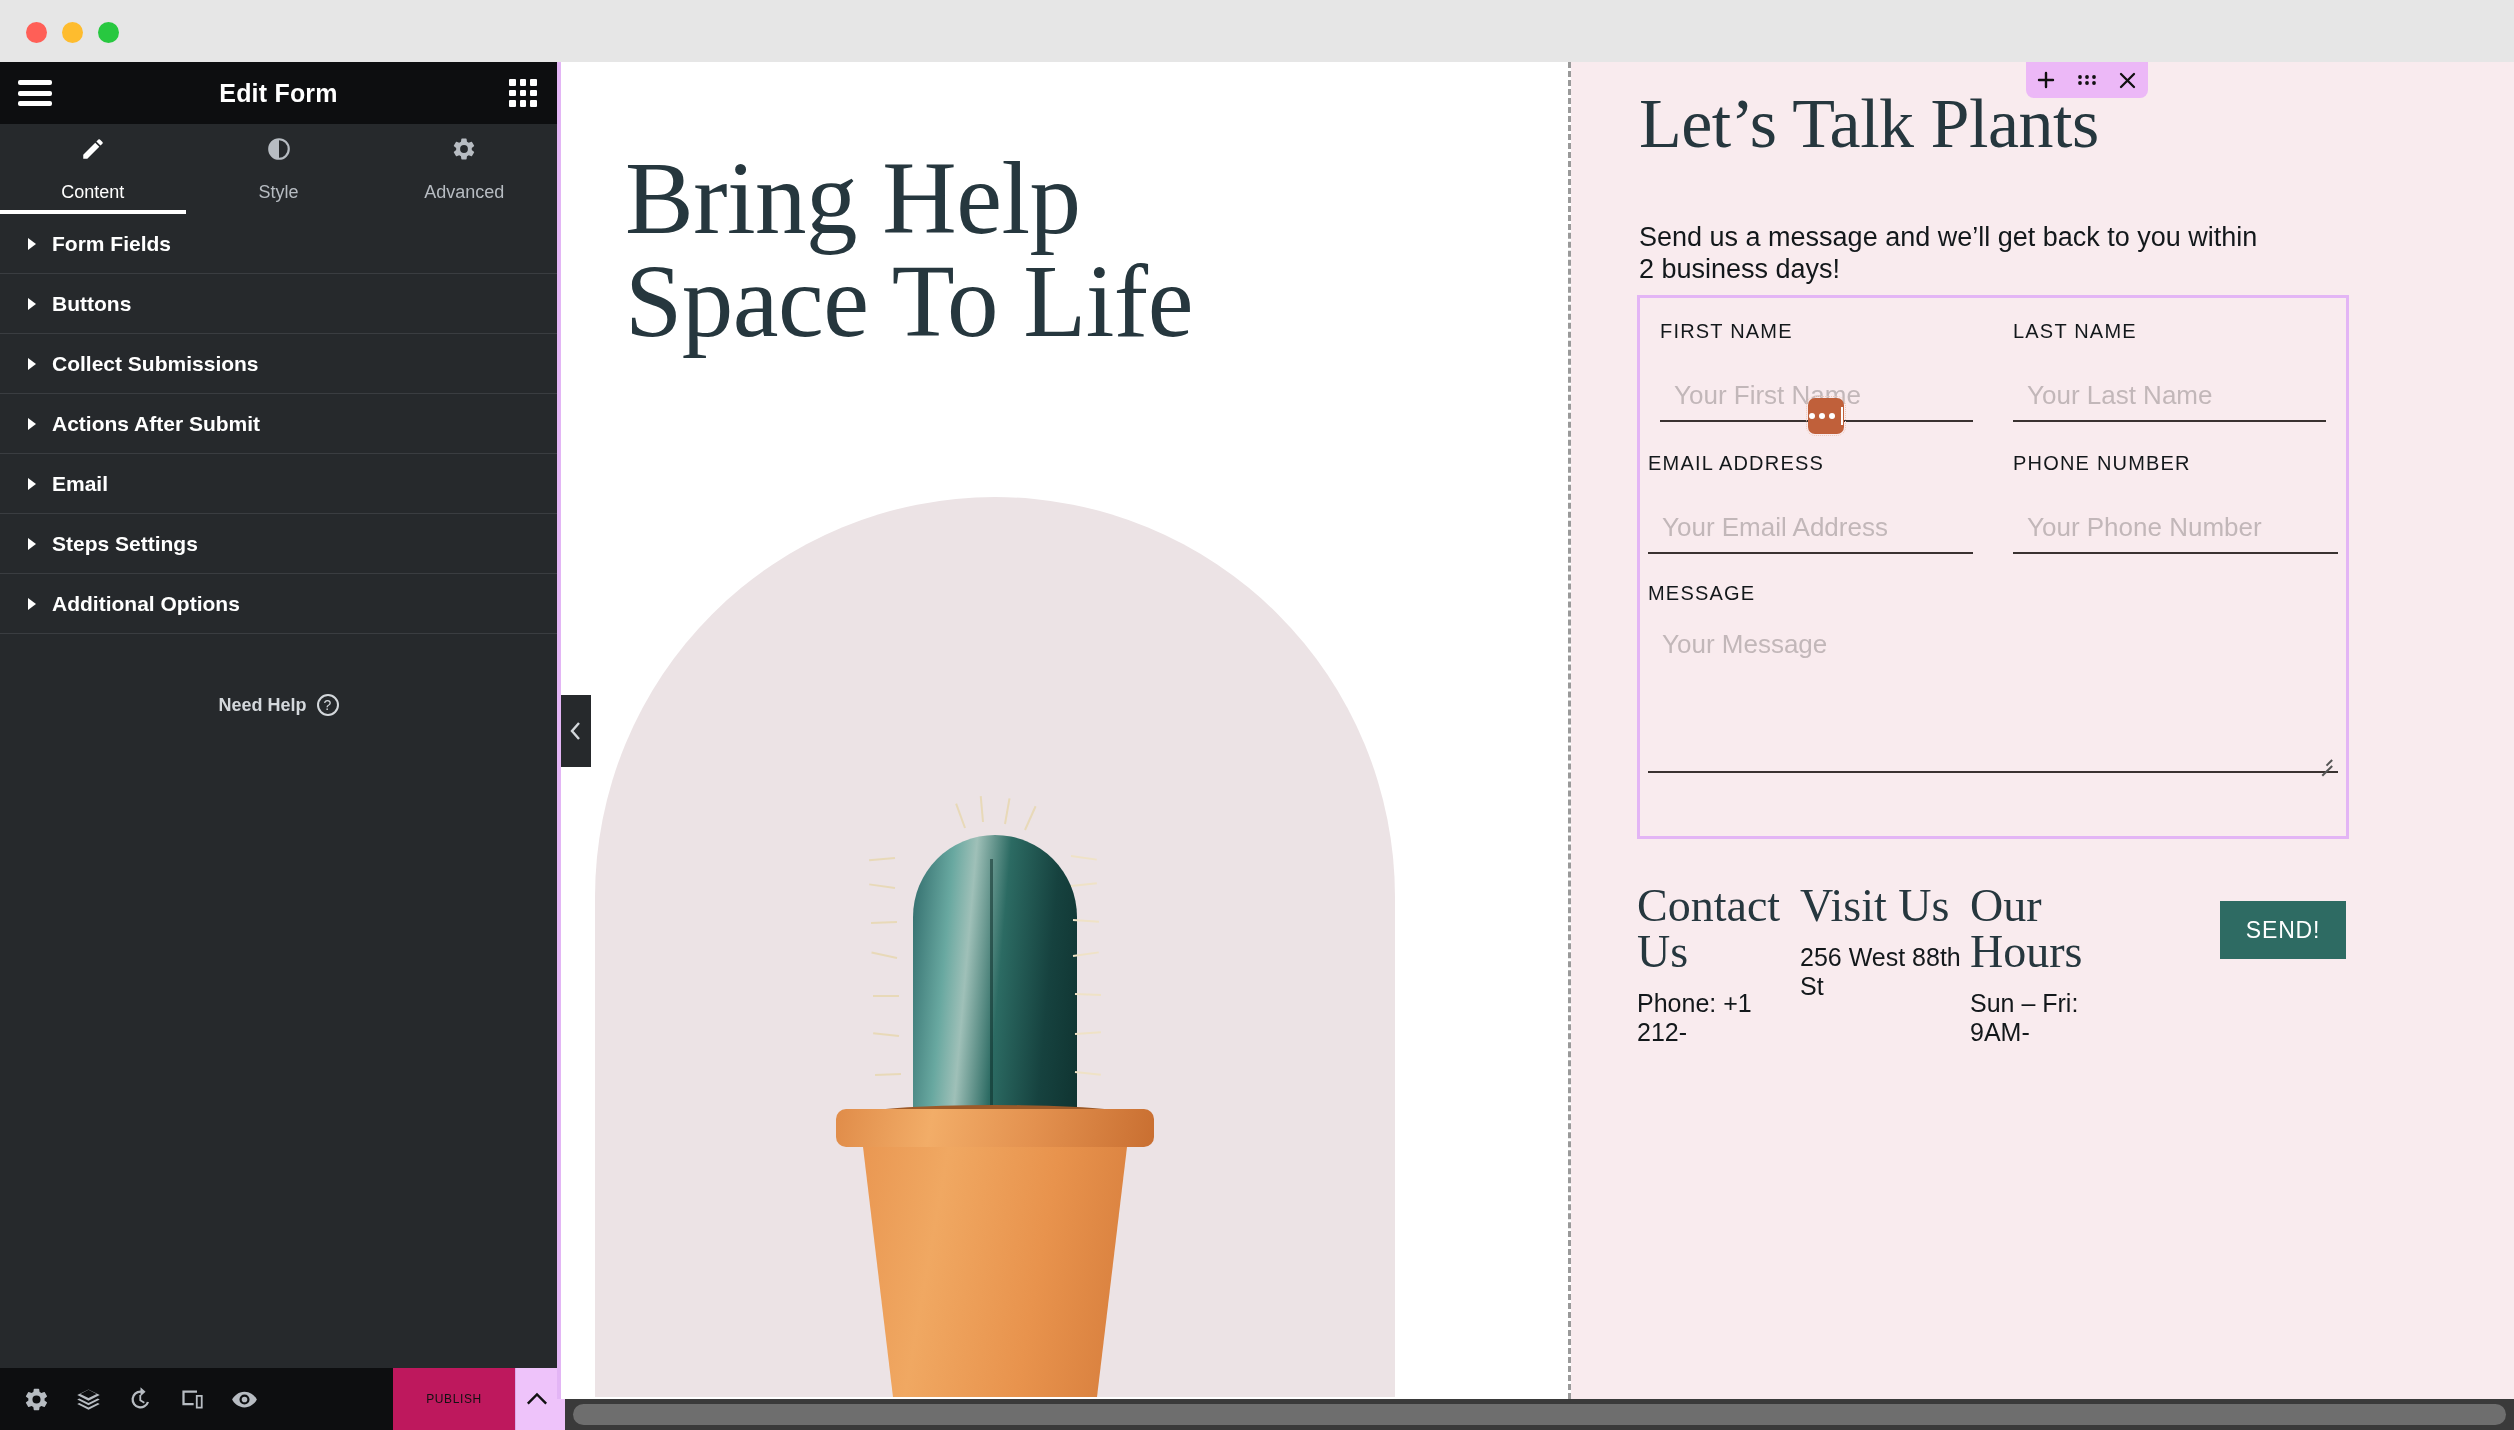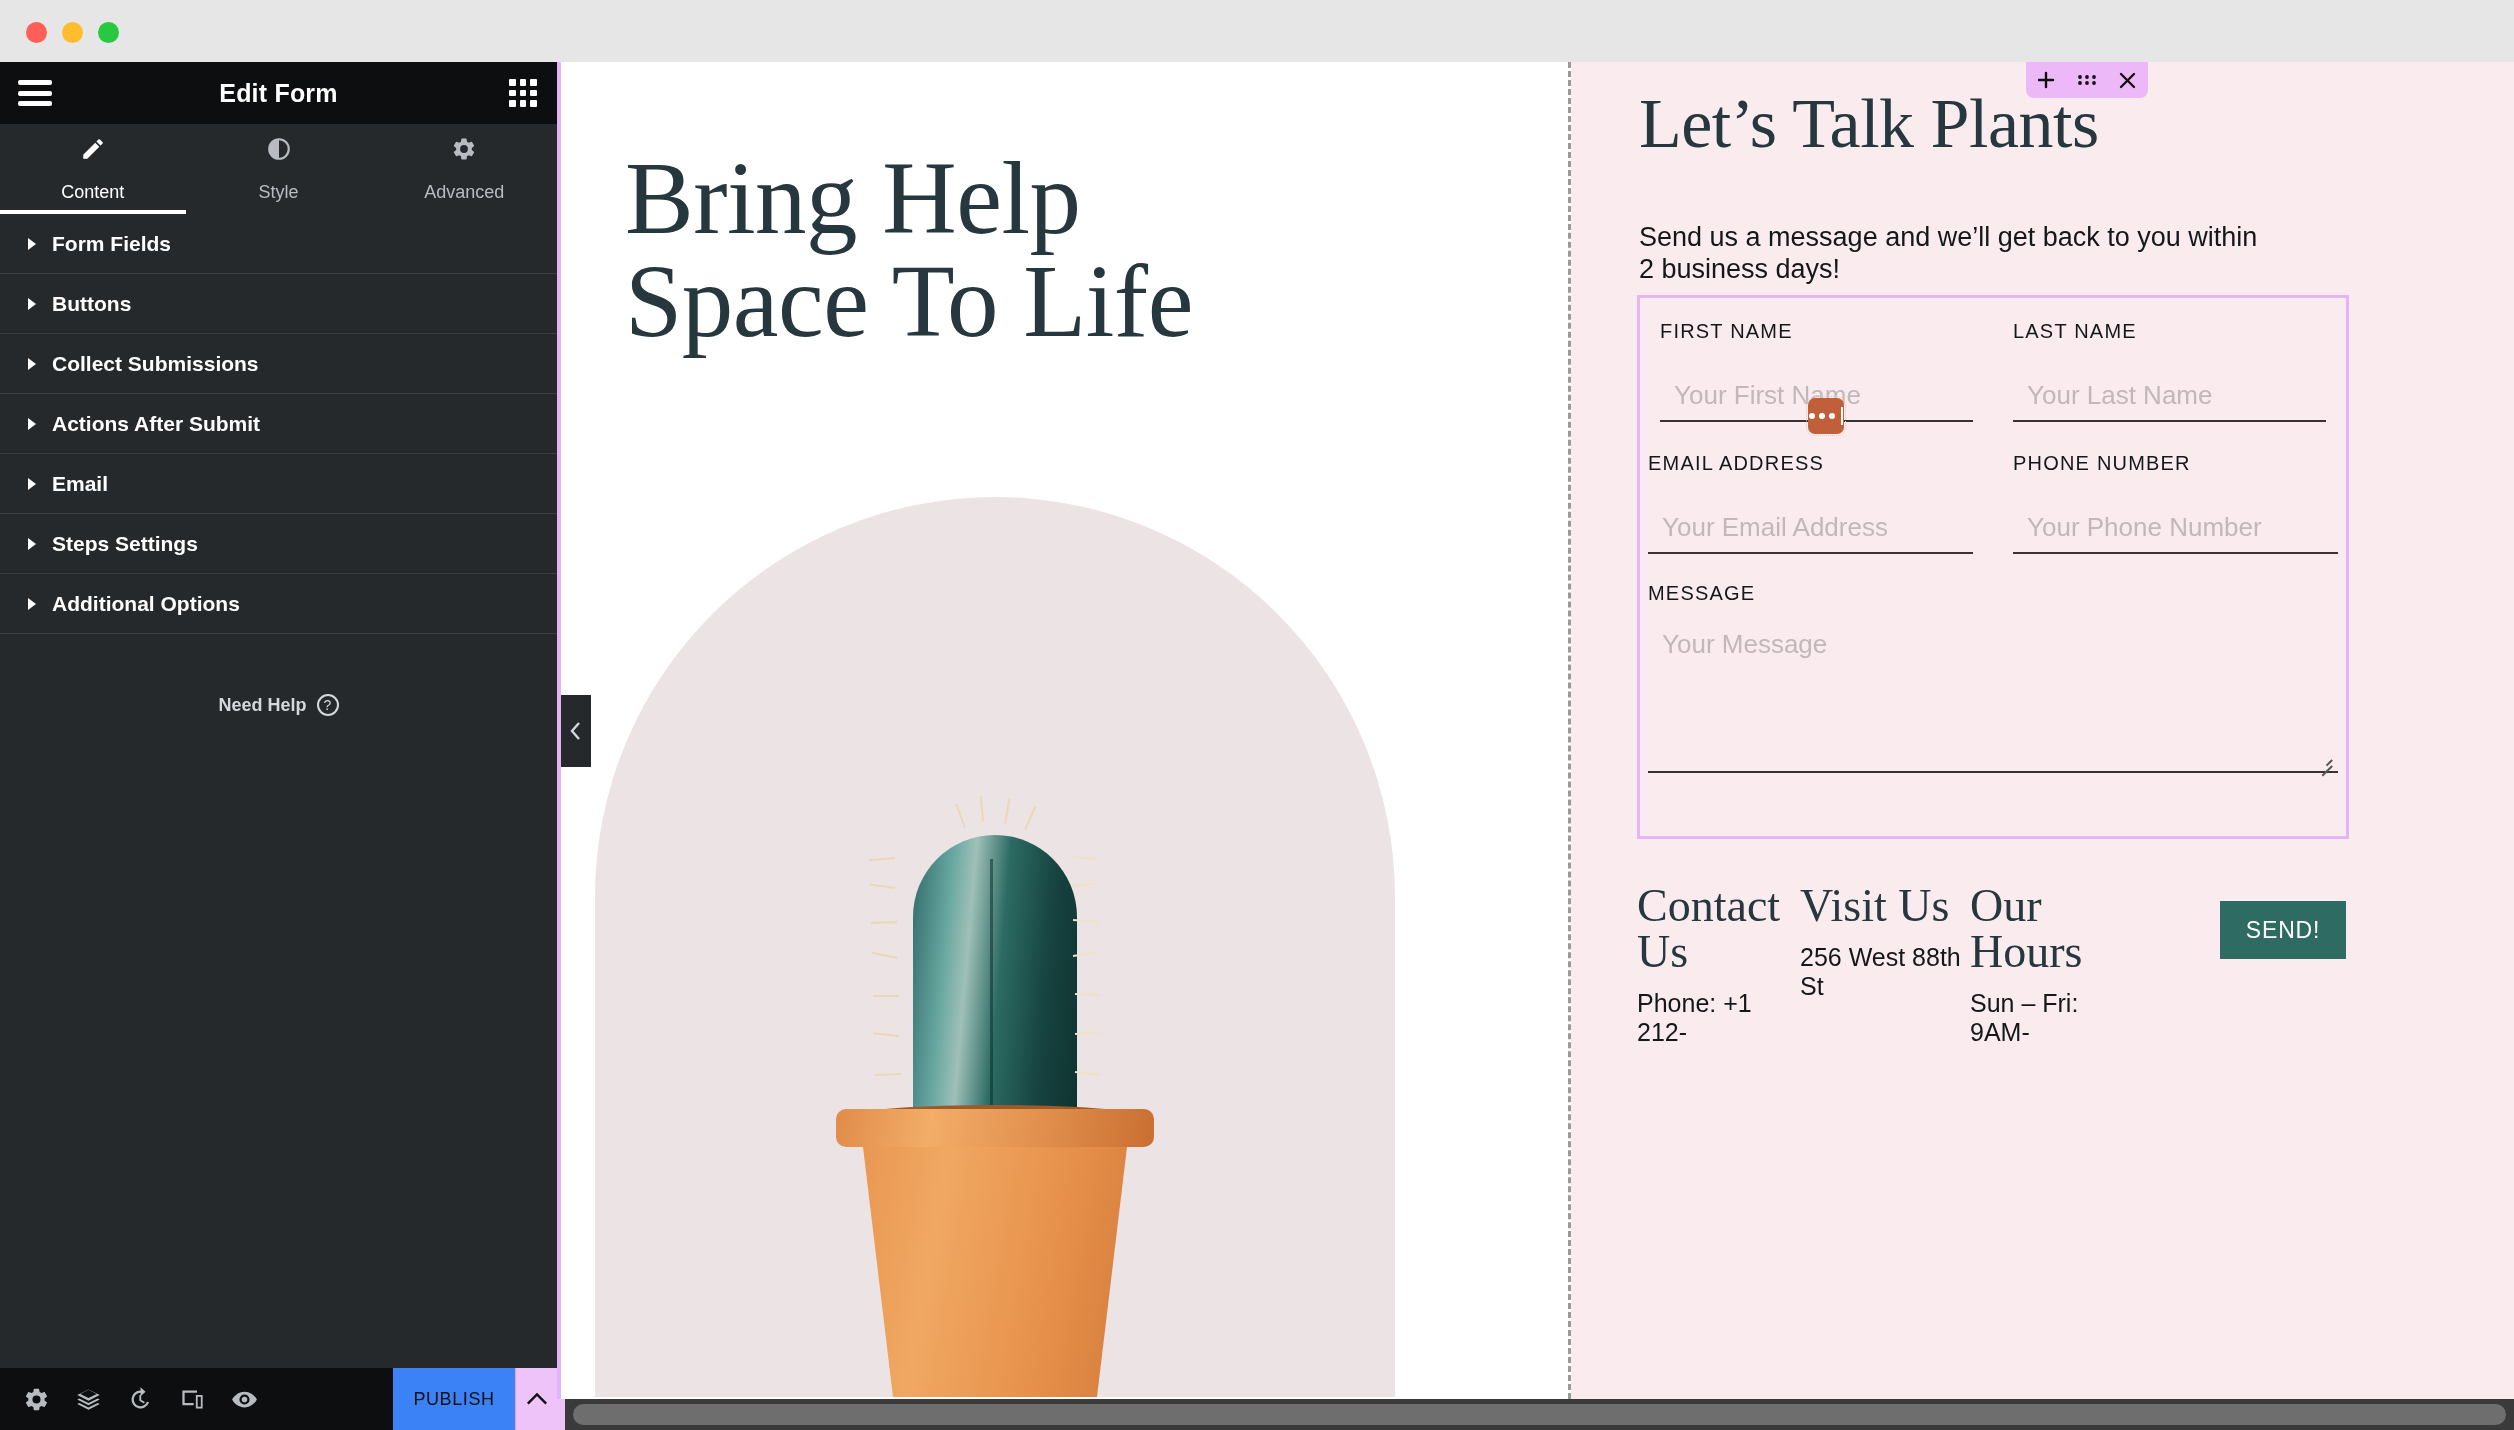--- a/index.html
+++ b/index.html
@@ -100,22 +100,22 @@
     position: absolute; bottom: 0; left: 0; width: 557px; height: 62px;
     background: #0d0e10; display: flex; align-items: center;
   }
   .footer-icons { display: flex; align-items: center; gap: 0; padding-left: 10px; flex: 1; }
   .fi {
     width: 52px; height: 62px; display: flex; align-items: center; justify-content: center;
     cursor: pointer;
   }
   .fi svg { width: 27px; height: 27px; fill: #b7bcc2; }
   .publish-btn {
-    width: 122px; height: 62px; background: #3b82f6; display: flex;
-    align-items: center; justify-content: center; color: #111; font-size: 18px;
+    width: 122px; height: 62px; background: #be185d; display: flex;
+    align-items: center; justify-content: center; color: #111; font-size: 12px;
     letter-spacing: .6px; cursor: pointer;
   }
   .publish-arrow {
     width: 42px; height: 62px; background: #eec3fa; display: flex;
     align-items: center; justify-content: center; cursor: pointer;
     border-left: 1px solid #dba9eb;
   }
   .publish-arrow svg { width: 22px; height: 14px; stroke: #111; fill: none; stroke-width: 2.6; }
 
   

